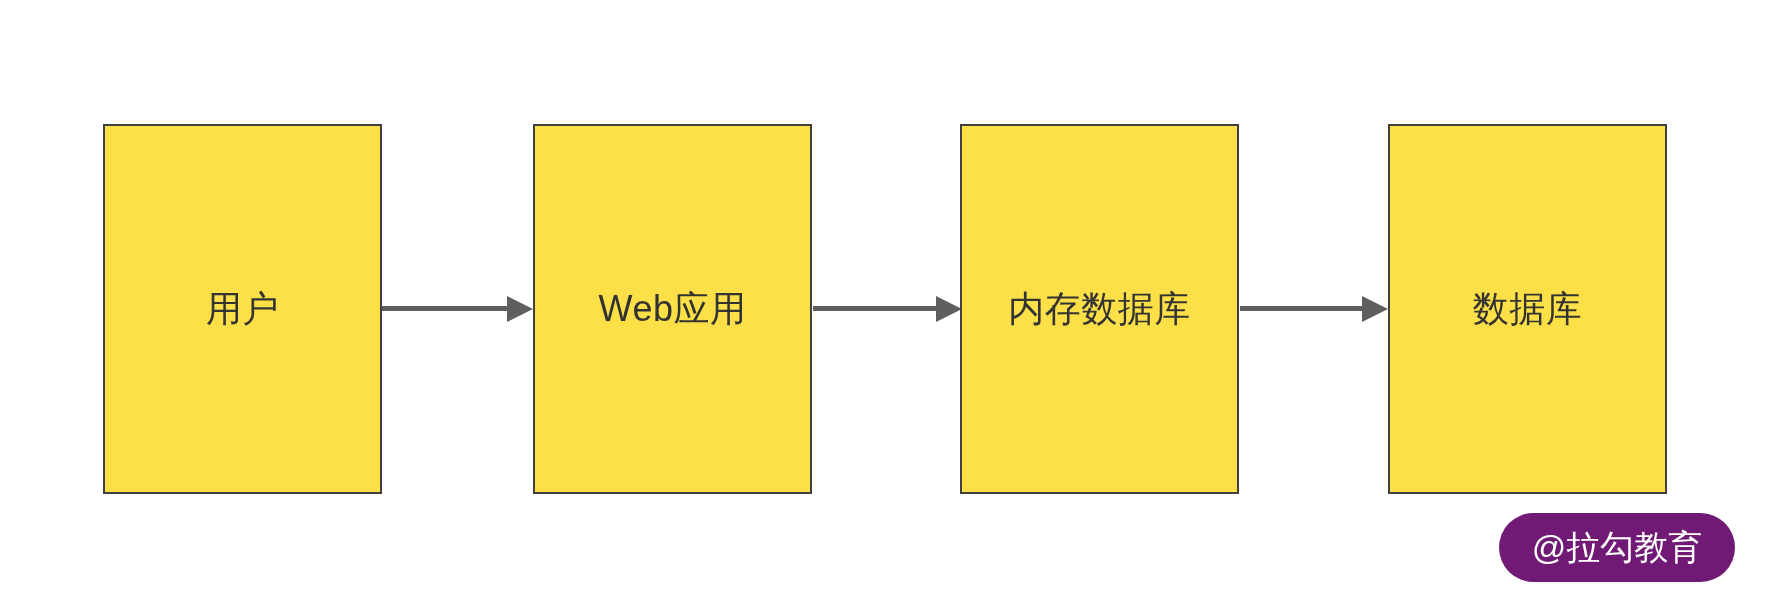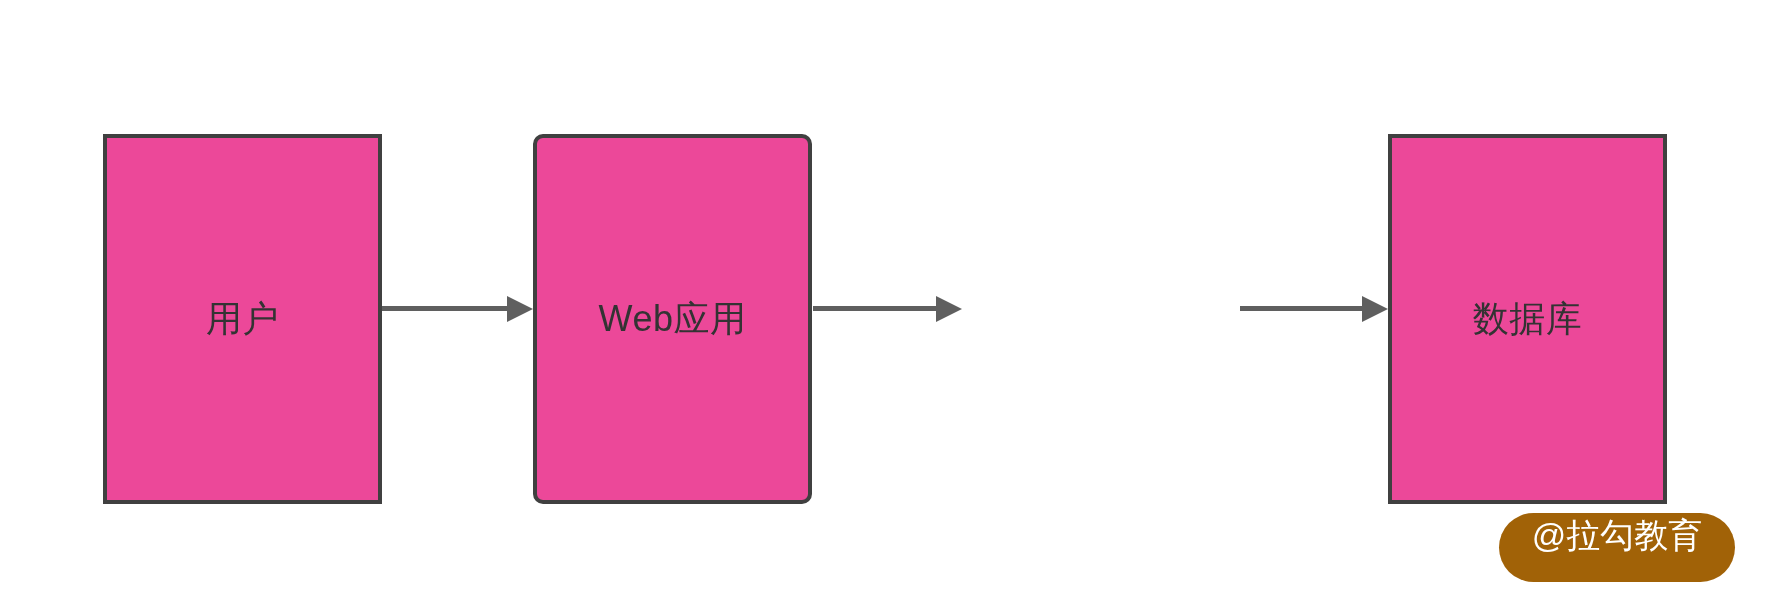--- a/index.html
+++ b/index.html
@@ -11,39 +11,39 @@
   .canvas {
     position: relative;
     width: 1770px;
     height: 606px;
     background: #ffffff;
     overflow: hidden;
   }
   
   .node {
     position: absolute;
-    top: 134px;
+    top: 124px;
     width: 279px;
     height: 370px;
     box-sizing: border-box;
-    background: #ec4899;
-    border: 4px solid #404040;
+    background: #fde047;
+    border: 2px solid #404040;
     display: flex;
     align-items: center;
     justify-content: center;
   }
   .node .label {
     font-size: 36px;
     font-weight: 500;
     color: #333333;
     letter-spacing: 0.5px;
     white-space: nowrap;
   }
   .node-1 { left: 103px; }
-  .node-2 { left: 533px; border-radius: 10px; }
+  .node-2 { left: 533px; }
   .node-3 { left: 960px; }
   .node-4 { left: 1388px; align-items: center; }
 
   
   .arrow {
     position: absolute;
     top: 296px;
     height: 26px;
   }
   .arrow .shaft {
@@ -69,22 +69,23 @@
   .arrow-3 { left: 1240px; width: 148px; }
 
   
   .watermark {
     position: absolute;
     left: 1499px;
     top: 513px;
     width: 236px;
     height: 69px;
     border-radius: 35px;
-    background: #a16207;
+    background: #701a75;
     display: flex;
+    align-items: center;
     justify-content: center;
   }
   .watermark .wm-text {
     color: #ffffff;
     font-size: 34px;
     font-weight: 400;
     white-space: nowrap;
   }
 </style>
 </head>
@@ -103,20 +104,23 @@
 
   <div class="node node-2">
     <span class="label">Web应用</span>
   </div>
 
   <div class="arrow arrow-2">
     <div class="shaft"></div>
     <div class="head"></div>
   </div>
 
+  <div class="node node-3">
+    <span class="label">内存数据库</span>
+  </div>
 
   <div class="arrow arrow-3">
     <div class="shaft"></div>
     <div class="head"></div>
   </div>
 
   <div class="node node-4">
     <span class="label">数据库</span>
   </div>
 

